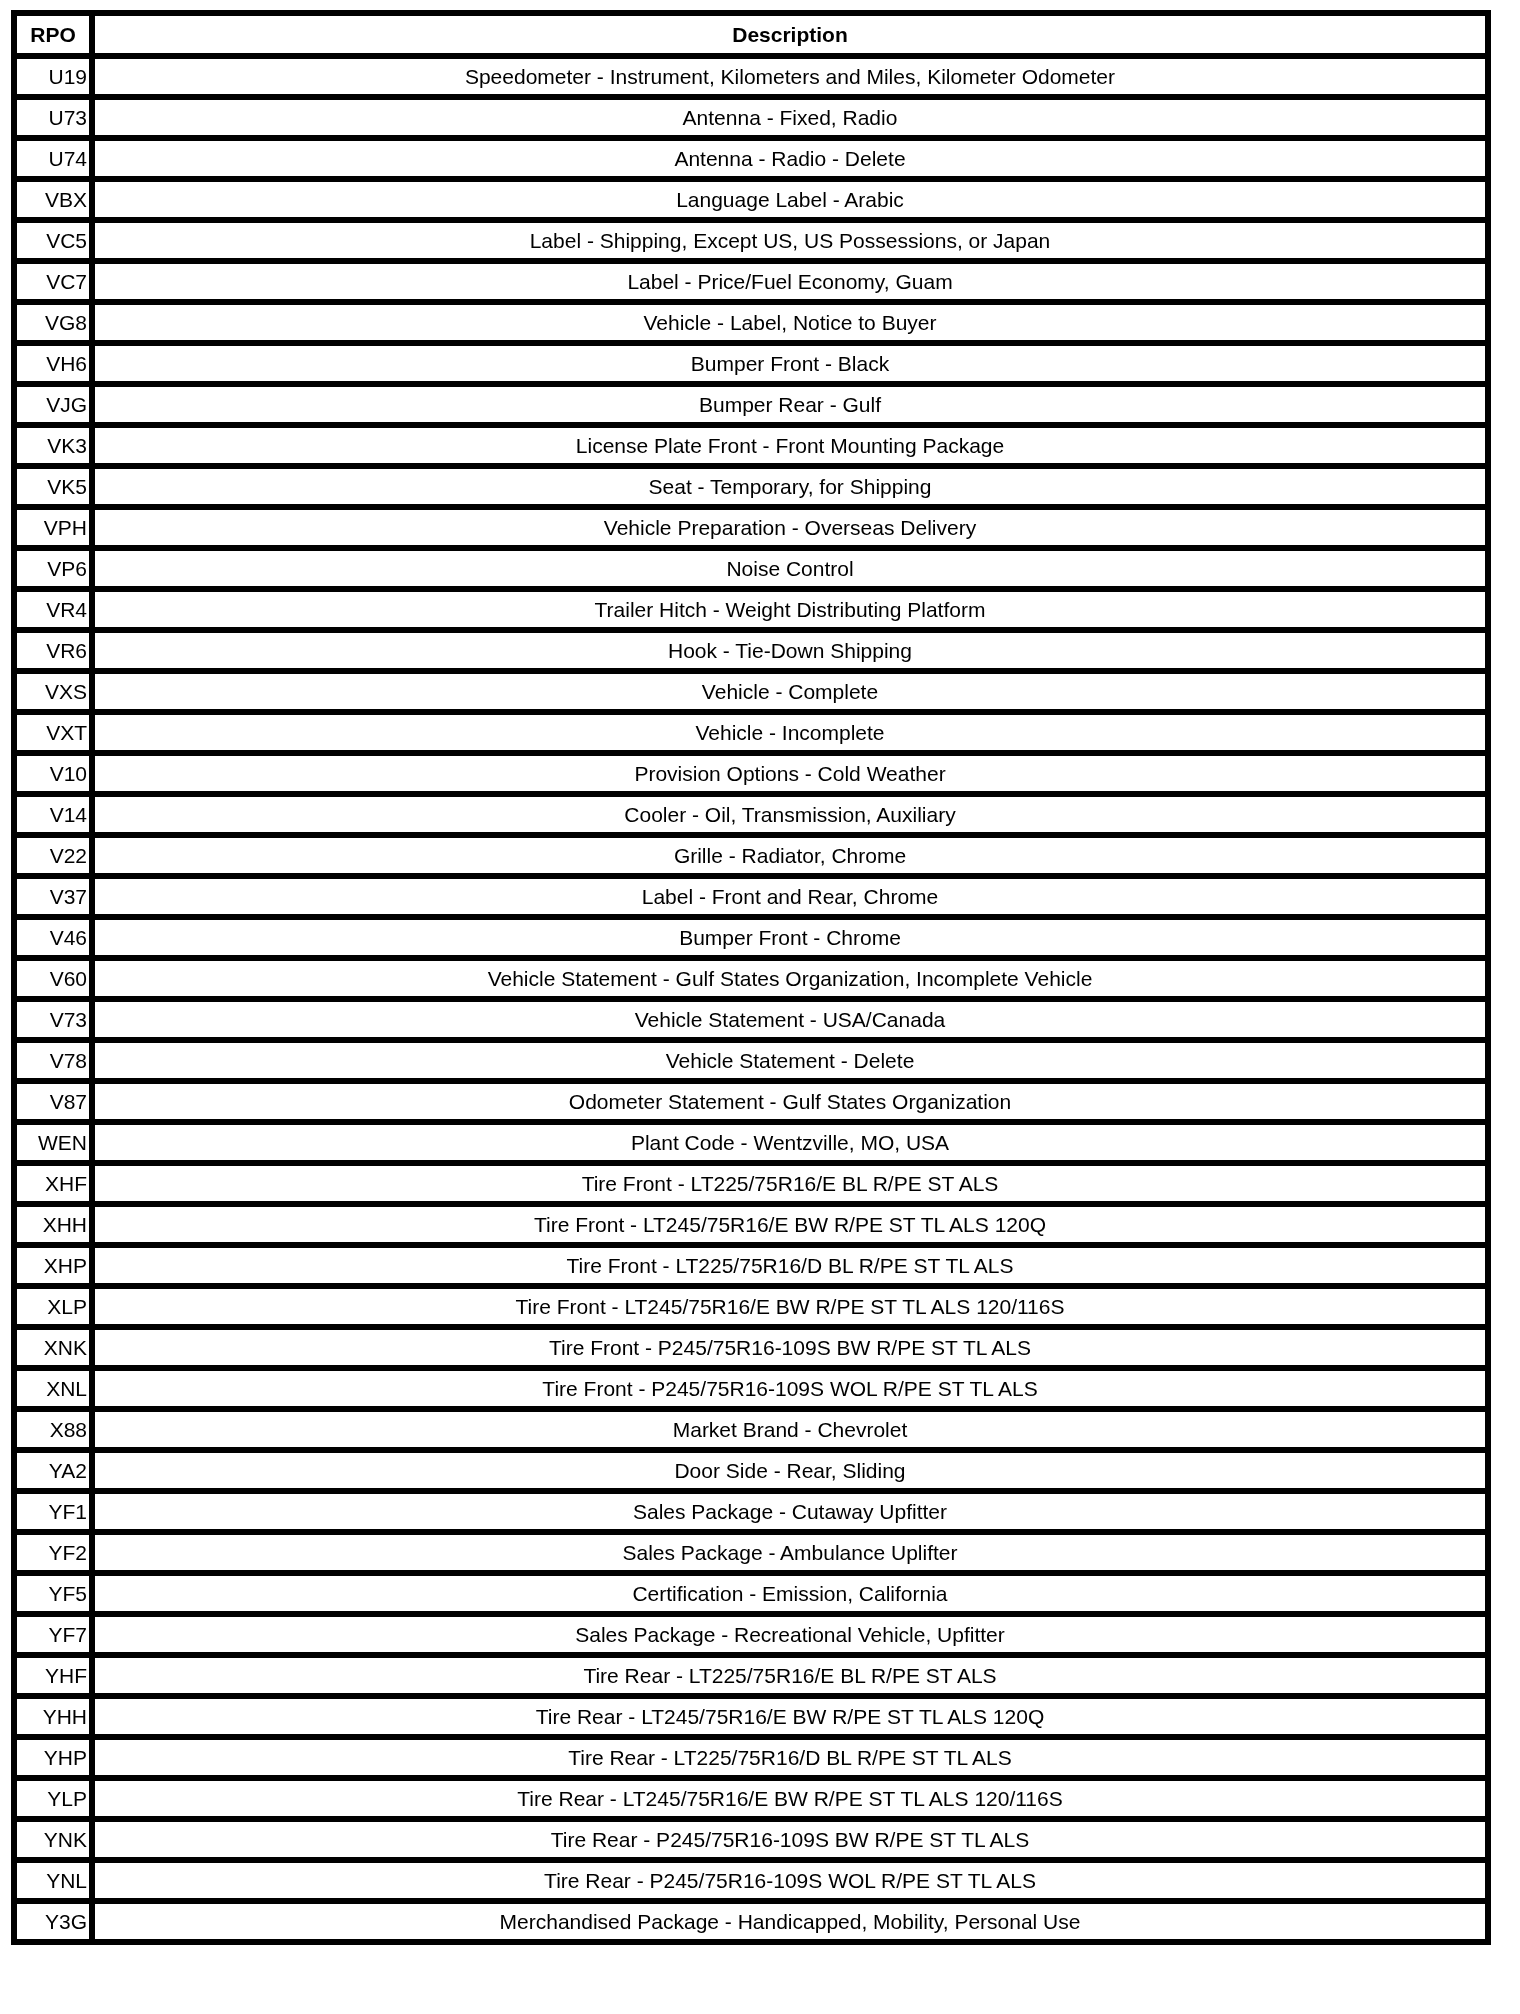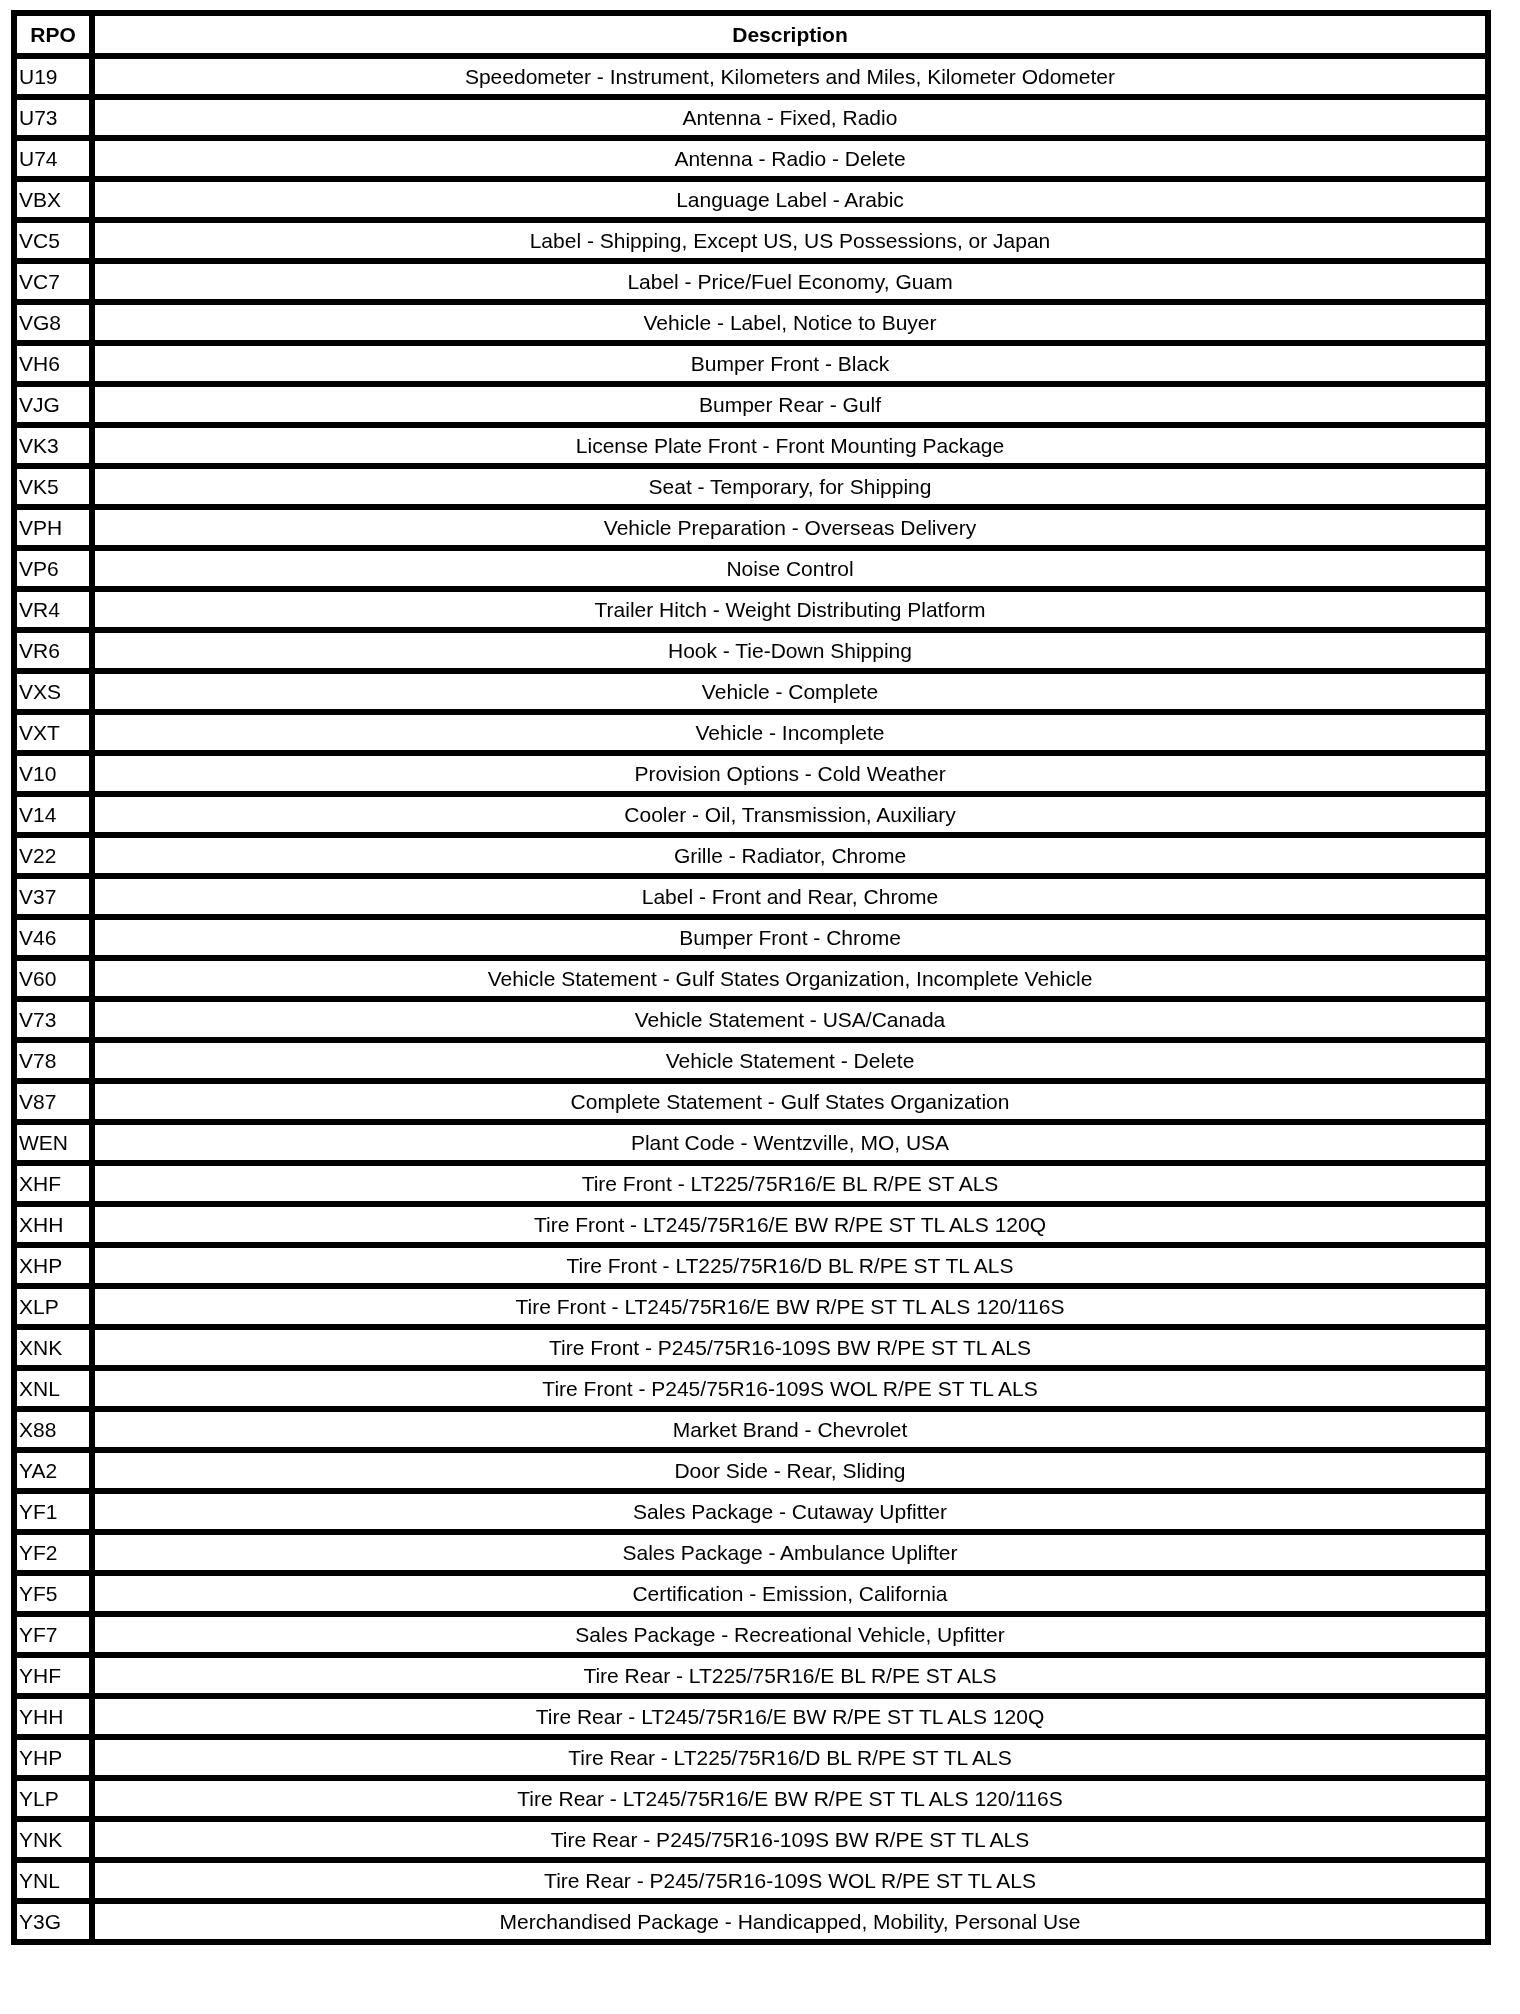--- a/index.html
+++ b/index.html
@@ -38,21 +38,21 @@
   th.rpo-header {
     font-weight: bold;
     text-align: center;
     font-size: 22px;
   }
   th.desc-header {
     font-weight: bold;
     font-size: 22px;
   }
   td.rpo-cell {
-    text-align: left;
+    text-align: right;
     padding: 0 2px;
   }
   td.desc-cell {
     text-align: center;
     padding: 0 8px;
   }
 </style>
 </head>
 <body>
 
@@ -164,21 +164,21 @@
         <tr>
           <td class="rpo-cell">V73</td>
           <td class="desc-cell">Vehicle Statement - USA/Canada</td>
         </tr>
         <tr>
           <td class="rpo-cell">V78</td>
           <td class="desc-cell">Vehicle Statement - Delete</td>
         </tr>
         <tr>
           <td class="rpo-cell">V87</td>
-          <td class="desc-cell">Complete Statement - Gulf States Organization</td>
+          <td class="desc-cell">Odometer Statement - Gulf States Organization</td>
         </tr>
         <tr>
           <td class="rpo-cell">WEN</td>
           <td class="desc-cell">Plant Code - Wentzville, MO, USA</td>
         </tr>
         <tr>
           <td class="rpo-cell">XHF</td>
           <td class="desc-cell">Tire Front - LT225/75R16/E BL R/PE ST ALS</td>
         </tr>
         <tr>

